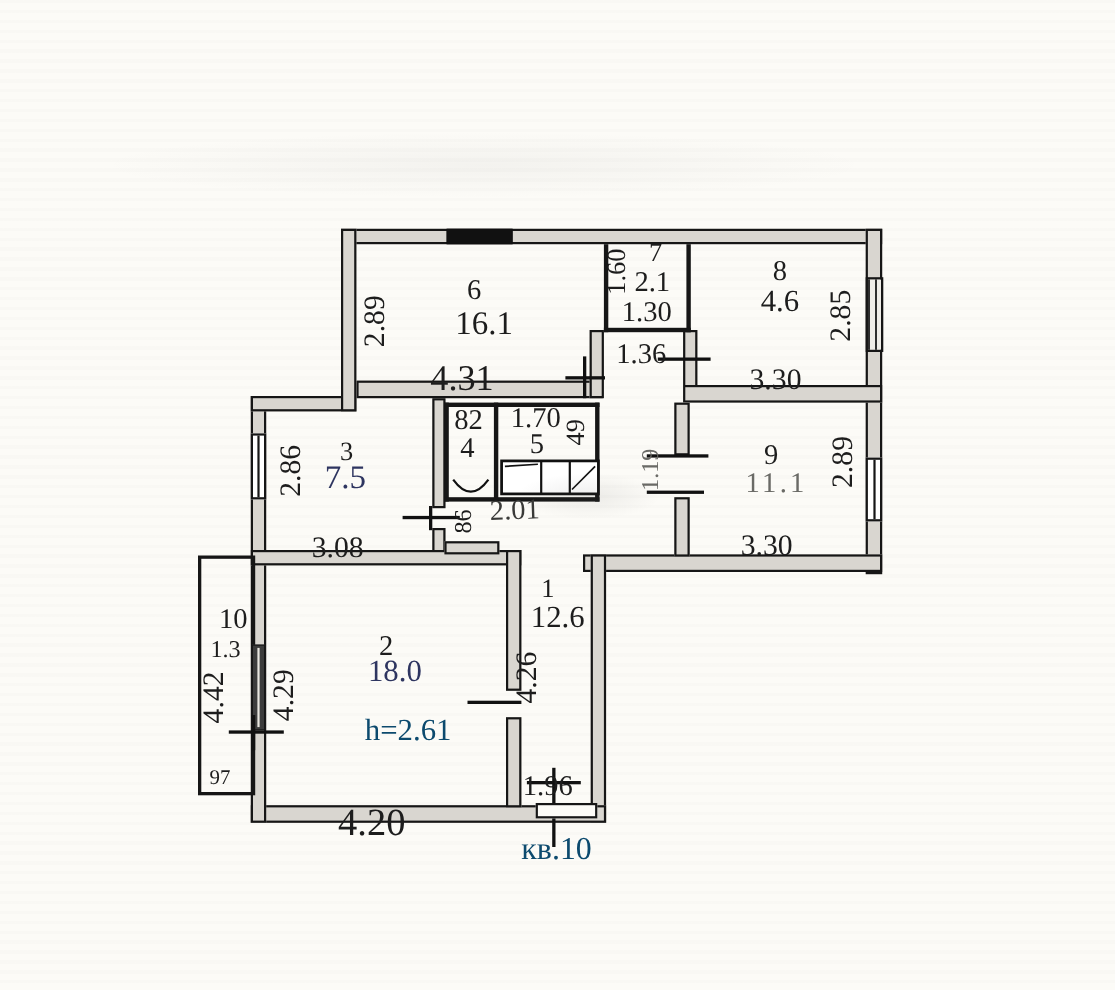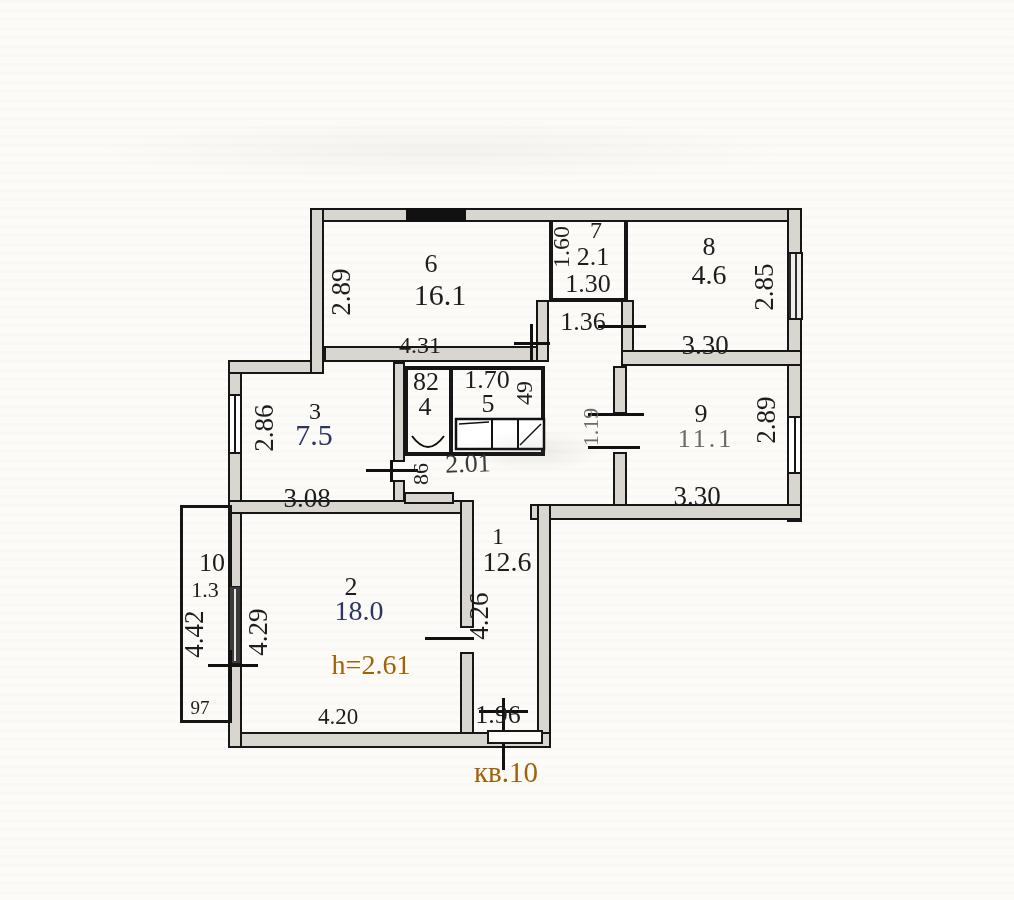--- a/index.html
+++ b/index.html
@@ -34,21 +34,21 @@
   .tick{position:absolute;background:#111;}
   .notch{position:absolute;box-sizing:border-box;background:#fcfbf7;border:2px solid #161616;}
   .fix{position:absolute;}
   .lbl{
     position:absolute;color:#1d1d1d;white-space:nowrap;
     transform:translate(-50%,-50%);
     font-family:"Liberation Serif", serif;line-height:1;
   }
   .rot{transform:translate(-50%,-50%) rotate(-90deg);}
   .navy{color:#2e3560;}
-  .red{color:#a16207;}
+  .red{color:#0c4a6e;}
   .faded{color:#6a6a66;}
   .smudge{position:absolute;border-radius:50%;pointer-events:none;}
 </style>
 </head>
 <body>
 
 <div class="paper"></div>
 
 <div class="plan">
 
@@ -120,21 +120,21 @@
   <svg class="fix" style="left:408px;top:434px" width="40" height="22" viewBox="0 0 40 22">
     <path d="M4 2 Q20 24 36 2" fill="none" stroke="#111" stroke-width="2"></path>
   </svg>
 
   <div class="smudge" style="left:470px;top:430px;width:130px;height:42px;background:radial-gradient(closest-side,rgba(90,90,90,0.10),rgba(0,0,0,0))"></div>
   <div class="smudge" style="left:90px;top:120px;width:700px;height:60px;background:radial-gradient(closest-side,rgba(80,80,80,0.05),rgba(0,0,0,0))"></div>
 
   <div class="lbl" style="left:431px;top:264px;font-size:26px">6</div>
   <div class="lbl" style="left:440px;top:295px;font-size:30px">16.1</div>
   <div class="lbl rot" style="left:341px;top:292px;font-size:27px">2.89</div>
-  <div class="lbl" style="left:420px;top:345px;font-size:24px">4.31</div>
+  <div class="lbl" style="left:420px;top:345px;font-size:33px">4.31</div>
 
   <div class="lbl rot" style="left:561px;top:247px;font-size:24px">1.60</div>
   <div class="lbl" style="left:596px;top:230px;font-size:24px">7</div>
   <div class="lbl" style="left:593px;top:257px;font-size:26px">2.1</div>
   <div class="lbl" style="left:588px;top:284px;font-size:26px">1.30</div>
   <div class="lbl" style="left:583px;top:322px;font-size:26px">1.36</div>
 
   <div class="lbl" style="left:709px;top:247px;font-size:26px">8</div>
   <div class="lbl" style="left:709px;top:275px;font-size:28px">4.6</div>
   <div class="lbl rot" style="left:764px;top:287px;font-size:27px">2.85</div>
@@ -156,21 +156,21 @@
   <div class="lbl" style="left:487px;top:380px;font-size:26px">1.70</div>
   <div class="lbl" style="left:488px;top:404px;font-size:26px">5</div>
   <div class="lbl rot" style="left:524px;top:393px;font-size:24px">49</div>
   <div class="lbl" style="left:468px;top:464px;font-size:26px;transform:translate(-50%,-50%) rotate(-2deg);color:#3a3a38">2.01</div>
   <div class="lbl rot" style="left:421px;top:474px;font-size:22px">86</div>
 
   <div class="lbl" style="left:351px;top:587px;font-size:26px">2</div>
   <div class="lbl navy" style="left:359px;top:611px;font-size:28px">18.0</div>
   <div class="lbl rot" style="left:258px;top:632px;font-size:27px">4.29</div>
   <div class="lbl red" style="left:371px;top:665px;font-size:28px">h=2.61</div>
-  <div class="lbl" style="left:338px;top:716px;font-size:23px">4.20</div>
+  <div class="lbl" style="left:338px;top:748px;font-size:35px">4.20</div>
 
   <div class="lbl" style="left:212px;top:563px;font-size:26px">10</div>
   <div class="lbl" style="left:205px;top:590px;font-size:22px">1.3</div>
   <div class="lbl rot" style="left:194px;top:634px;font-size:27px">4.42</div>
   <div class="lbl" style="left:200px;top:707px;font-size:19px">97</div>
 
   <div class="lbl" style="left:498px;top:536px;font-size:24px">1</div>
   <div class="lbl" style="left:507px;top:562px;font-size:28px">12.6</div>
   <div class="lbl rot" style="left:479px;top:616px;font-size:27px">4.26</div>
   <div class="lbl" style="left:498px;top:715px;font-size:26px">1.96</div>

